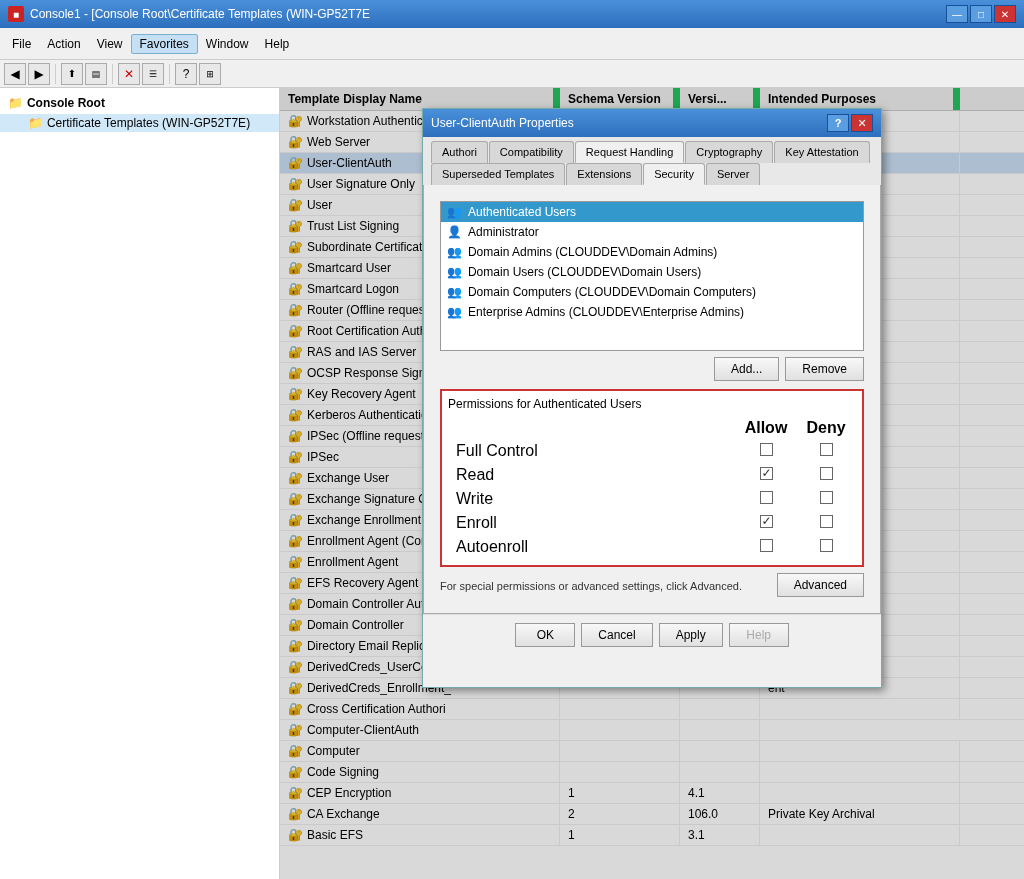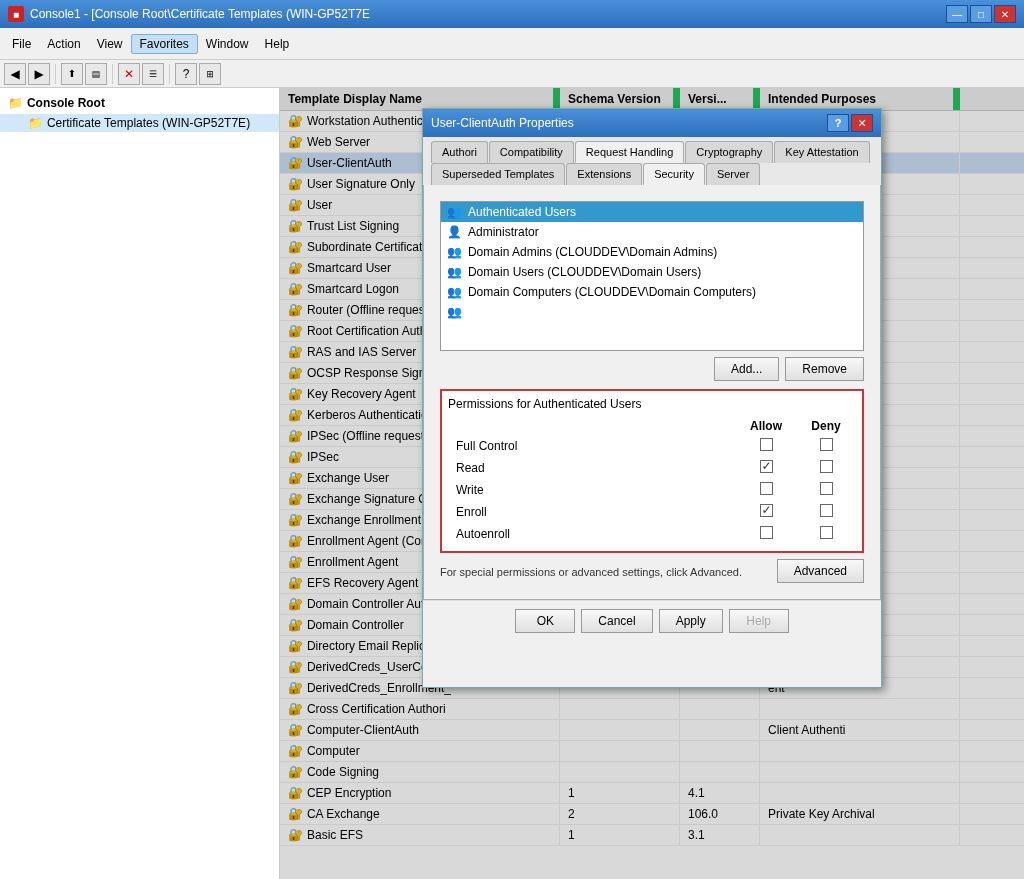--- a/index.html
+++ b/index.html
@@ -237,21 +237,21 @@
       background: white;
       margin-bottom: 6px;
     }
     .permissions-title {
       font-size: 12px;
       margin-bottom: 6px;
     }
     .permissions-table {
       width: 100%;
       border-collapse: collapse;
-      font-size: 12px;
+      font-size: 16px;
     }
     .permissions-table th {
       text-align: left;
       padding: 2px 8px;
       font-weight: bold;
     }
     .permissions-table th:nth-child(2),
     .permissions-table th:nth-child(3) {
       text-align: center;
       width: 60px;
@@ -624,21 +624,20 @@
           <div class="table-cell"></div>
           <div class="table-cell"></div>
       </div>
       <div class="table-row">
         <div class="table-cell">
             <span class="cert-icon">🔐</span>
             <span>Computer-ClientAuth</span>
           </div>
         <div class="table-cell"></div>
           <div class="table-cell"></div>
-        <div class="table-cell">Client Authenti</div>
       </div>
       <div class="table-row">
         <div class="table-cell">
             <span class="cert-icon">🔐</span>
             <span>Computer</span>
           </div>
         <div class="table-cell"></div>
           <div class="table-cell"></div>
           <div class="table-cell"></div>
       </div>
@@ -730,20 +729,21 @@
               <div class="user-item">
                 <span>👥</span>
                 <span>Domain Users (CLOUDDEV\Domain Users)</span>
               </div>
               <div class="user-item">
                 <span>👥</span>
                 <span>Domain Computers (CLOUDDEV\Domain Computers)</span>
               </div>
               <div class="user-item">
                 <span>👥</span>
+                <span>Enterprise Admins (CLOUDDEV\Enterprise Admins)</span>
               </div>
             </div>
 
             <div class="button-row">
               <button class="btn">Add...</button>
               <button class="btn">Remove</button>
             </div>
 
             <div class="permissions-section">
               <div class="permissions-title">Permissions for Authenticated Users</div>

